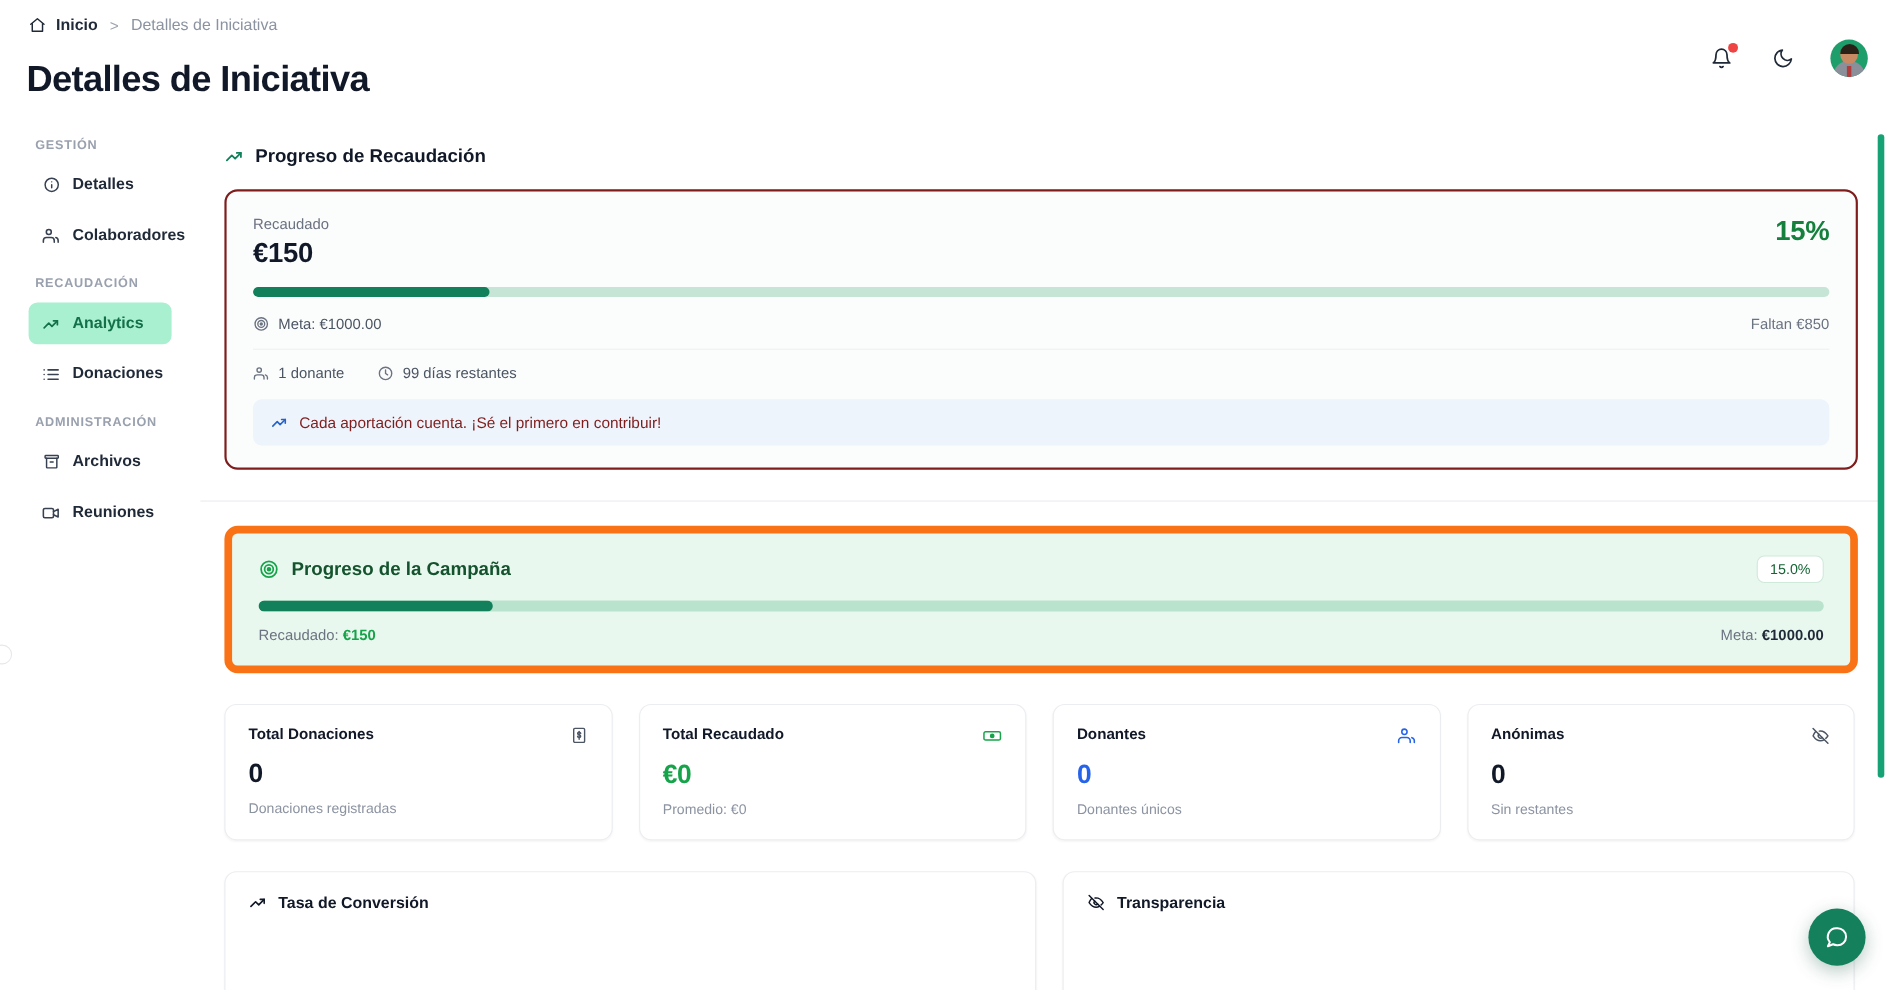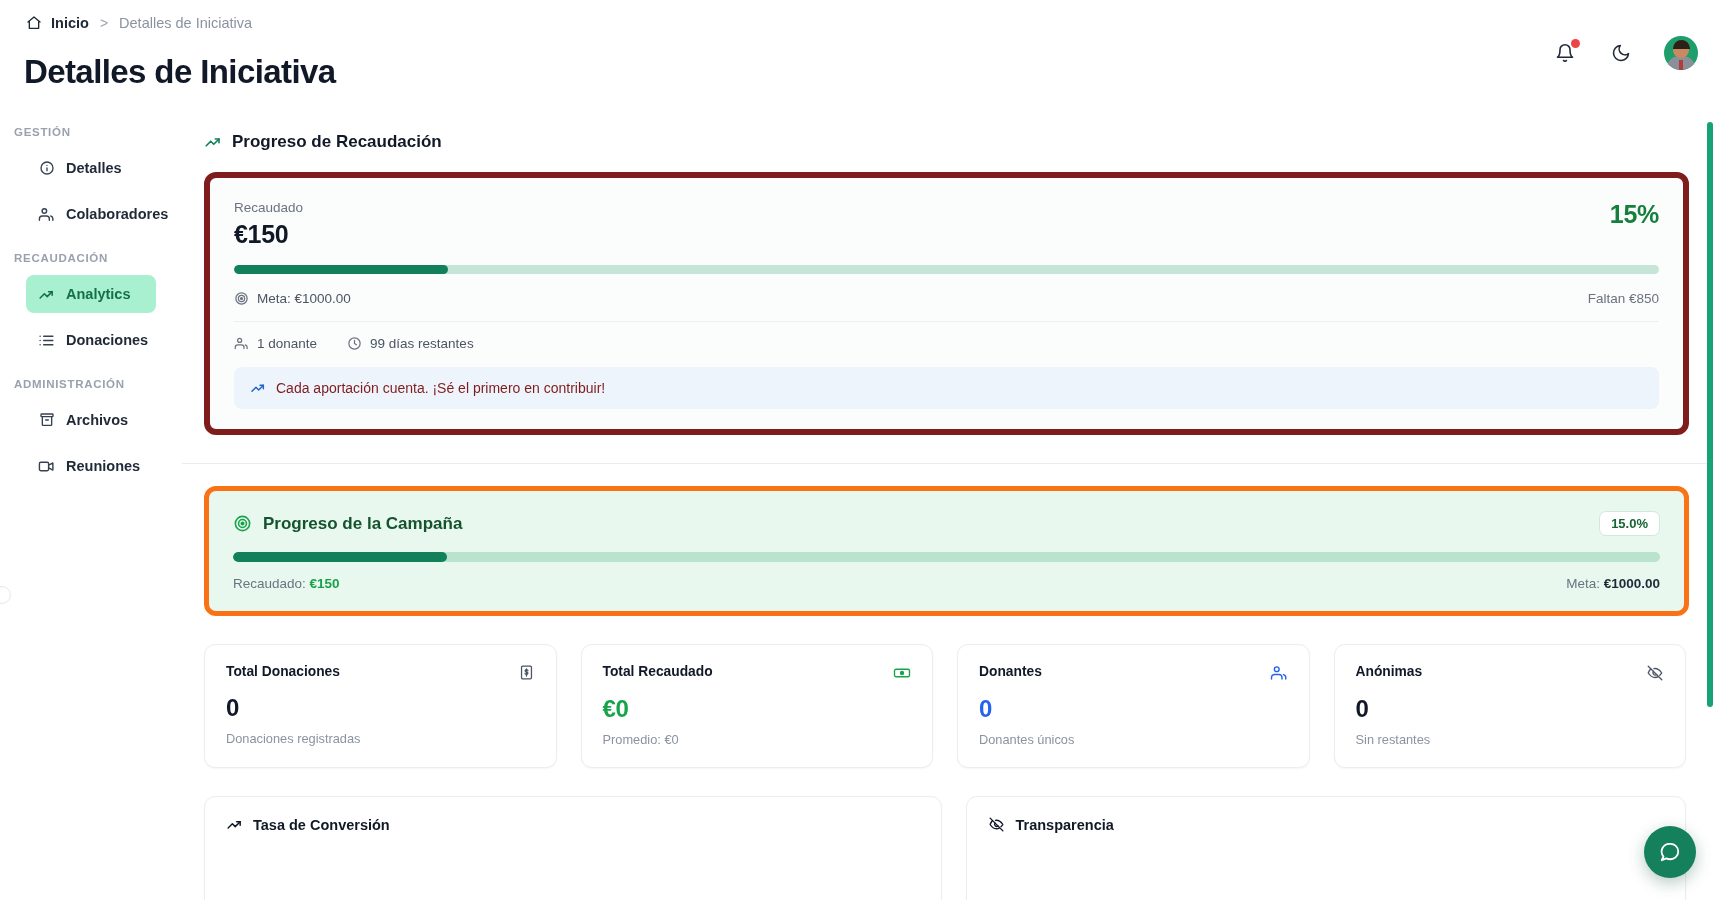--- a/index.html
+++ b/index.html
@@ -46,21 +46,21 @@
   .avatar .face { width: 16px; height: 16px; border-radius: 50%; background: #c98a63; position: absolute; top: 6px; left: 9px; }
   .avatar .hair { width: 17px; height: 9px; border-radius: 9px 9px 0 0; background: #2b2118; position: absolute; top: 4px; left: 8.5px; }
   .avatar .body { width: 28px; height: 14px; border-radius: 12px 12px 0 0; background: #8a8f99; position: absolute; bottom: 0; left: 3px; }
   .avatar .tie { width: 4px; height: 10px; background: #b23b3b; position: absolute; bottom: 0; left: 15px; }
 
   
   .sidebar { position: absolute; left: 0; top: 126px; width: 182px; }
   .nav-section-label {
     font-size: 11.5px; font-weight: 600; letter-spacing: 0.7px;
     color: #9aa1ae; text-transform: uppercase;
-    padding: 0 0 0 14px; margin-bottom: 11px;
+    padding: 0 0 0 32px; margin-bottom: 11px;
   }
   .nav-section-label.mt { margin-top: 19px; }
   .nav-item {
     display: flex; align-items: center; gap: 11px;
     height: 38px; margin: 0 26px 8px 26px; padding: 0 12px;
     border-radius: 8px; cursor: pointer;
     font-size: 14.5px; font-weight: 700; color: #1f2937;
   }
   .nav-item .nav-ico { width: 17px; height: 17px; display: flex; align-items: center; justify-content: center; flex: 0 0 17px; }
   .nav-item.active { background: #a8f0cf; color: #14704a; }
@@ -75,21 +75,21 @@
   .main { position: absolute; left: 182px; top: 116px; width: 1526px; height: 784px; overflow: hidden; }
 
   .sect-title {
     display: flex; align-items: center; gap: 10px;
     font-size: 17px; font-weight: 600; color: #111827;
     margin: 16px 0 0 22px;
   }
 
   .card-outer {
     margin: 20px 22px 0 22px; width: 1485px;
-    border: 6px solid #7f1d1d; border-radius: 12px; background: #fbfcfc;
+    border: 2px solid #7f1d1d; border-radius: 12px; background: #fbfcfc;
     padding: 22px 24px 20px 24px;
   }
   .row-top { display: flex; align-items: flex-start; justify-content: space-between; }
   .lbl-small { font-size: 13.5px; color: #6b7280; margin-bottom: 5px; }
   .amount-big { font-size: 25px; font-weight: 700; color: #111827; letter-spacing: -0.3px; }
   .pct-big { font-size: 25px; font-weight: 700; color: #15803d; letter-spacing: -0.3px; }
 
   .bar-track {
     margin-top: 16px; height: 9px; border-radius: 5px; background: #c6e5d6; position: relative; overflow: hidden;
   }
@@ -115,28 +115,28 @@
     padding: 13px 16px; display: flex; gap: 10px;
     font-size: 14px; color: #7f1d1d;
   }
 
   .divider { margin: 28px 0 0 0; border-top: 1px solid #ececf0; width: 1526px; }
 
   .section-heading { font-size: 17px; font-weight: 600; color: #111827; margin: 30px 0 0 22px; }
 
   .green-card {
     margin: 22px 22px 0 22px; width: 1485px;
-    background: #e9f8ef; border: 5px solid #f97316; border-radius: 12px;
+    background: #e9f8ef; border: 7px solid #f97316; border-radius: 12px;
     padding: 20px 24px 20px 24px;
   }
   .gc-head { display: flex; align-items: center; justify-content: space-between; }
   .gc-title { display: flex; align-items: center; gap: 11px; font-size: 17px; font-weight: 600; color: #14532d; }
   .gc-badge {
     background: #ffffff; border: 1px solid #cfe9da; border-radius: 7px;
-    padding: 4px 11px; font-size: 13px; font-weight: 700; color: #166534;
+    padding: 4px 11px; font-size: 13px; font-weight: 400; color: #166534;
   }
   .gc-bar { margin-top: 16px; height: 10px; border-radius: 6px; background: #b9e3cc; overflow: hidden; }
   .gc-bar-fill { height: 100%; border-radius: 6px; background: #12805a; }
   .gc-foot { display: flex; align-items: center; justify-content: space-between; margin-top: 14px; font-size: 13.5px; color: #6b7280; }
   .gc-foot b.green { color: #16a34a; }
   .gc-foot b.dark { color: #1f2937; }
 
   .kpi-row { display: flex; gap: 24px; margin: 28px 22px 0 22px; }
   .kpi {
     width: 358px; background: #ffffff; border: 1px solid #ebedf0; border-radius: 11px;

